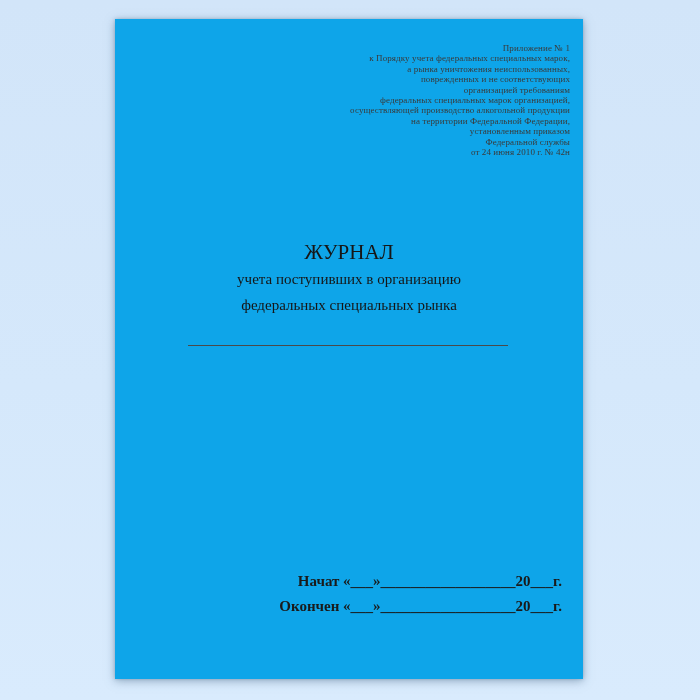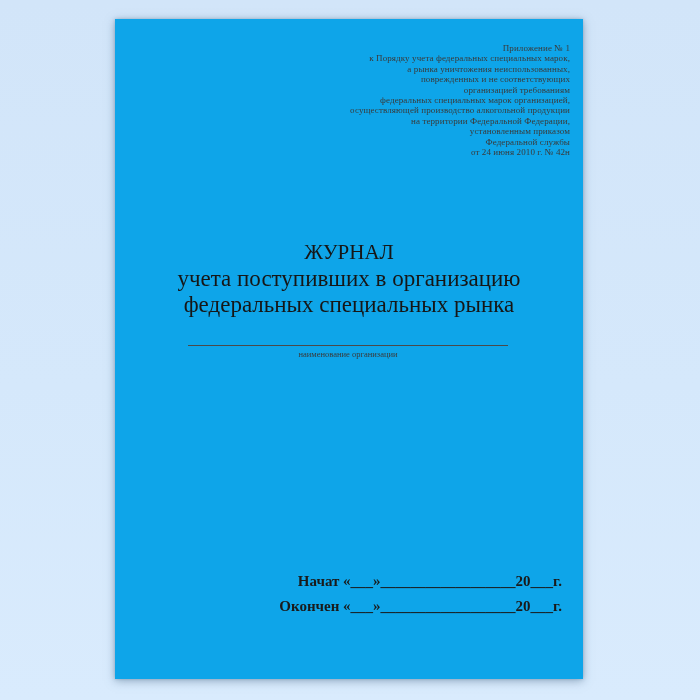--- a/index.html
+++ b/index.html
@@ -41,21 +41,21 @@
     width: 100%;
     text-align: center;
     color: #161616;
     font-weight: normal;
   }
   .title-line-1 {
     font-size: 21px;
     line-height: 27px;
   }
   .title-line-2, .title-line-3 {
-    font-size: 23px;
+    font-size: 15px;
     line-height: 26px;
   }
   .org-block {
     position: absolute;
     top: 326px;
     left: 73px;
     width: 320px;
     text-align: center;
   }
   .org-rule {
@@ -103,21 +103,20 @@
   </div>
 
   <div class="title-block">
     <div class="title-line-1">ЖУРНАЛ</div>
     <div class="title-line-2">учета поступивших в организацию</div>
     <div class="title-line-3">федеральных специальных рынка</div>
   </div>
 
   <div class="org-block">
     <div class="org-rule"></div>
-    <div class="org-caption">наименование организации</div>
   </div>
 
   <div class="dates-block">
     <div class="dates-row">Начат «___»__________________20___г.</div>
     <div class="dates-row">Окончен «___»__________________20___г.</div>
   </div>
 
 </div>
 
 </body></html>

